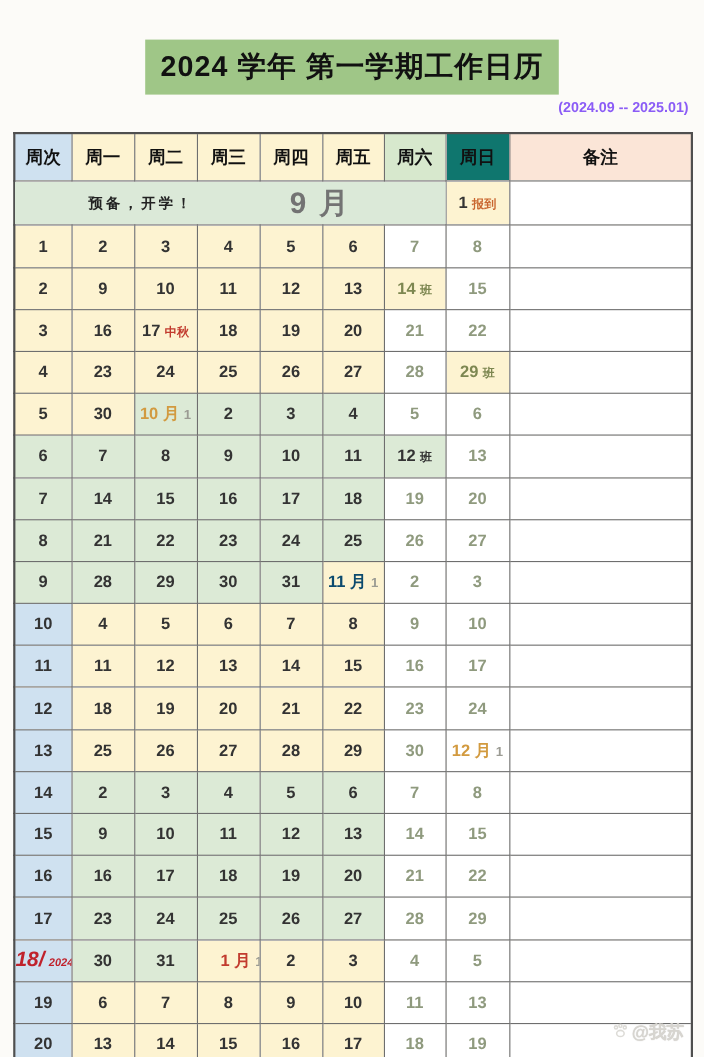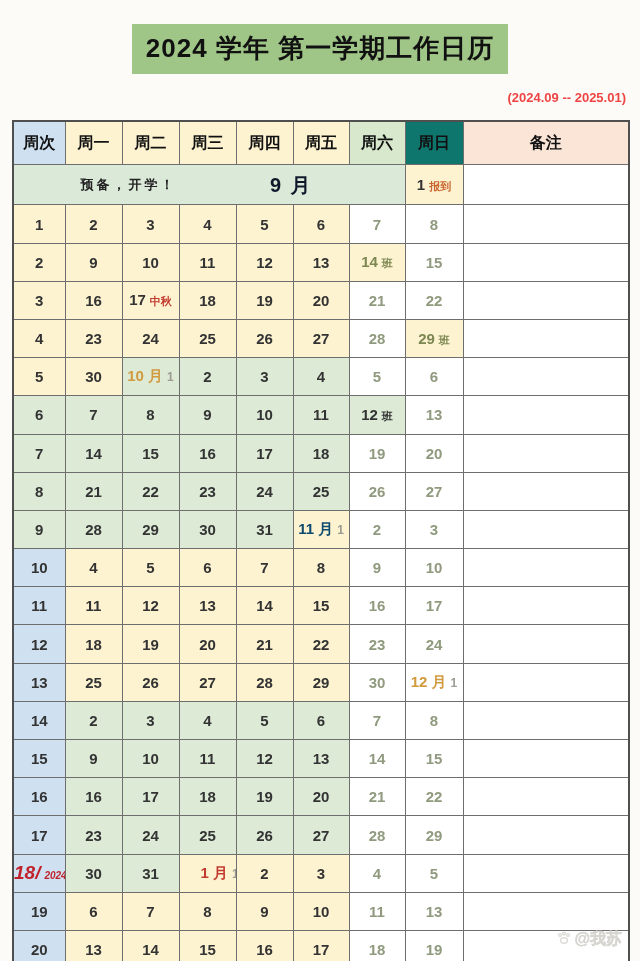--- a/index.html
+++ b/index.html
@@ -2,29 +2,29 @@
 <html><head>
 <meta charset="utf-8">
 <style>
   html,body{margin:0;padding:0;}
   body{
     width:640px;height:961px;position:relative;
     background:#fcfbf8;
     font-family:"Liberation Sans","DejaVu Sans",sans-serif;
     overflow:hidden;
   }
-  .page-title-wrap{position:absolute;top:24px;left:0;width:640px;text-align:center;}
+  .page-title-wrap{position:absolute;top:36px;left:0;width:640px;text-align:center;}
   .page-title{
     display:inline-block;background:#9fc687;color:#111;
     font-size:26px;font-weight:bold;letter-spacing:1px;
     padding:7px 14px 8px 14px;
   }
   .subtitle{
     position:absolute;top:90px;right:14px;
-    font-size:13px;font-weight:600;color:#ef4444;
+    font-size:13px;font-weight:600;color:#8b5cf6;
   }
   .cal-wrap{position:absolute;top:120px;left:12px;width:616px;}
   table.cal{
     border-collapse:collapse;table-layout:fixed;
     width:616px;height:850px;
     border:2px solid #4f4f4f;
   }
   .cal td,.cal th{
     border:1px solid #6e6e6e;
     text-align:center;vertical-align:middle;
@@ -61,21 +61,21 @@
   .c-rh-s{color:#c0222c;font-style:italic;font-size:10px;}
   .part + .part{margin-left:4px;}
   
   .banner-cell{position:relative;}
   .banner-note{
     position:absolute;left:17%;top:50%;transform:translateY(-50%);
     font-size:13px;color:#222;letter-spacing:3px;font-weight:bold;
   }
   .banner-month{
     position:absolute;left:71%;top:50%;transform:translate(-50%,-50%);
-    font-size:20px;color:#0f172a;font-weight:bold;letter-spacing:2px;
+    font-size:27px;color:#737373;font-weight:bold;letter-spacing:2px;
   }
   .watermark{
     position:absolute;right:18px;bottom:11px;
     font-size:16px;font-weight:bold;color:#d7d5d0;
     text-shadow:0 0 1px #c8c6c2;
     display:flex;align-items:center;gap:2px;
   }
   .paw{display:inline-block;opacity:.85;}
 </style>
 </head>

